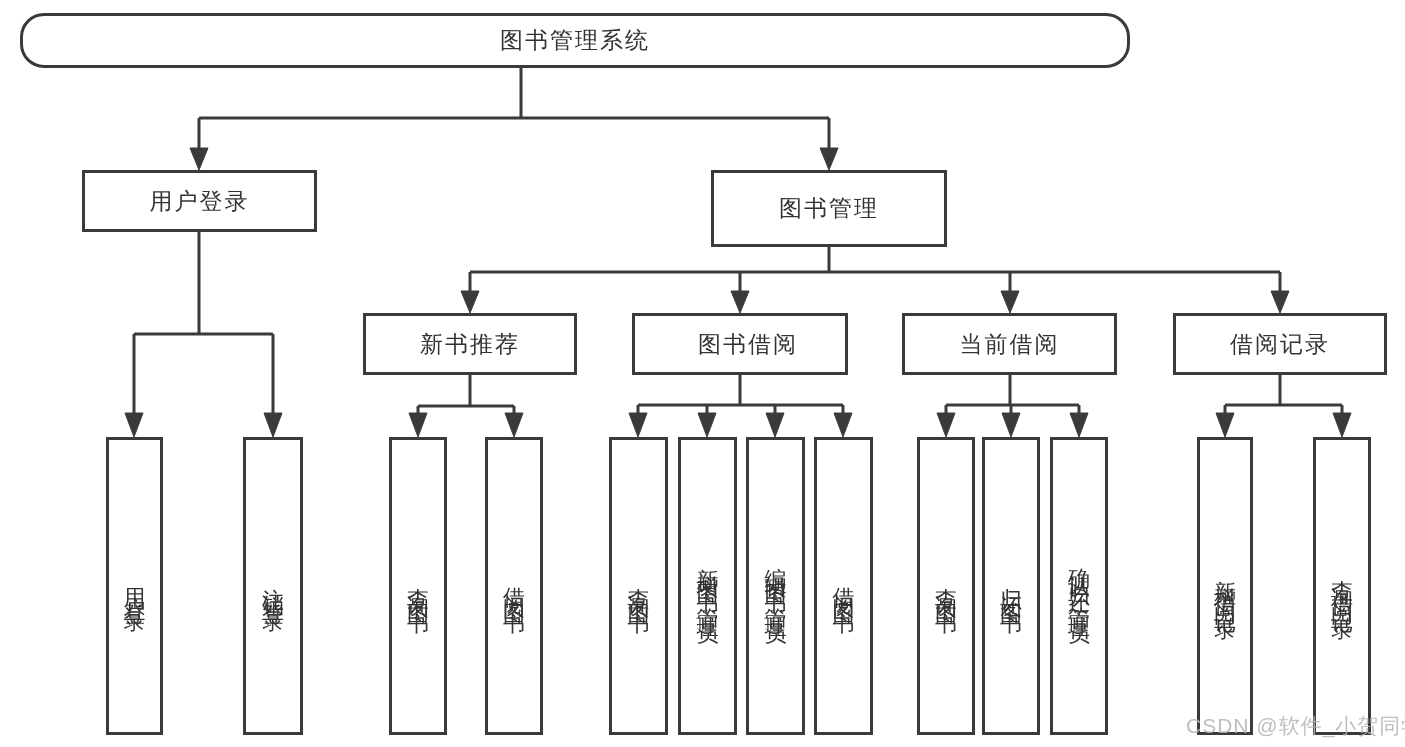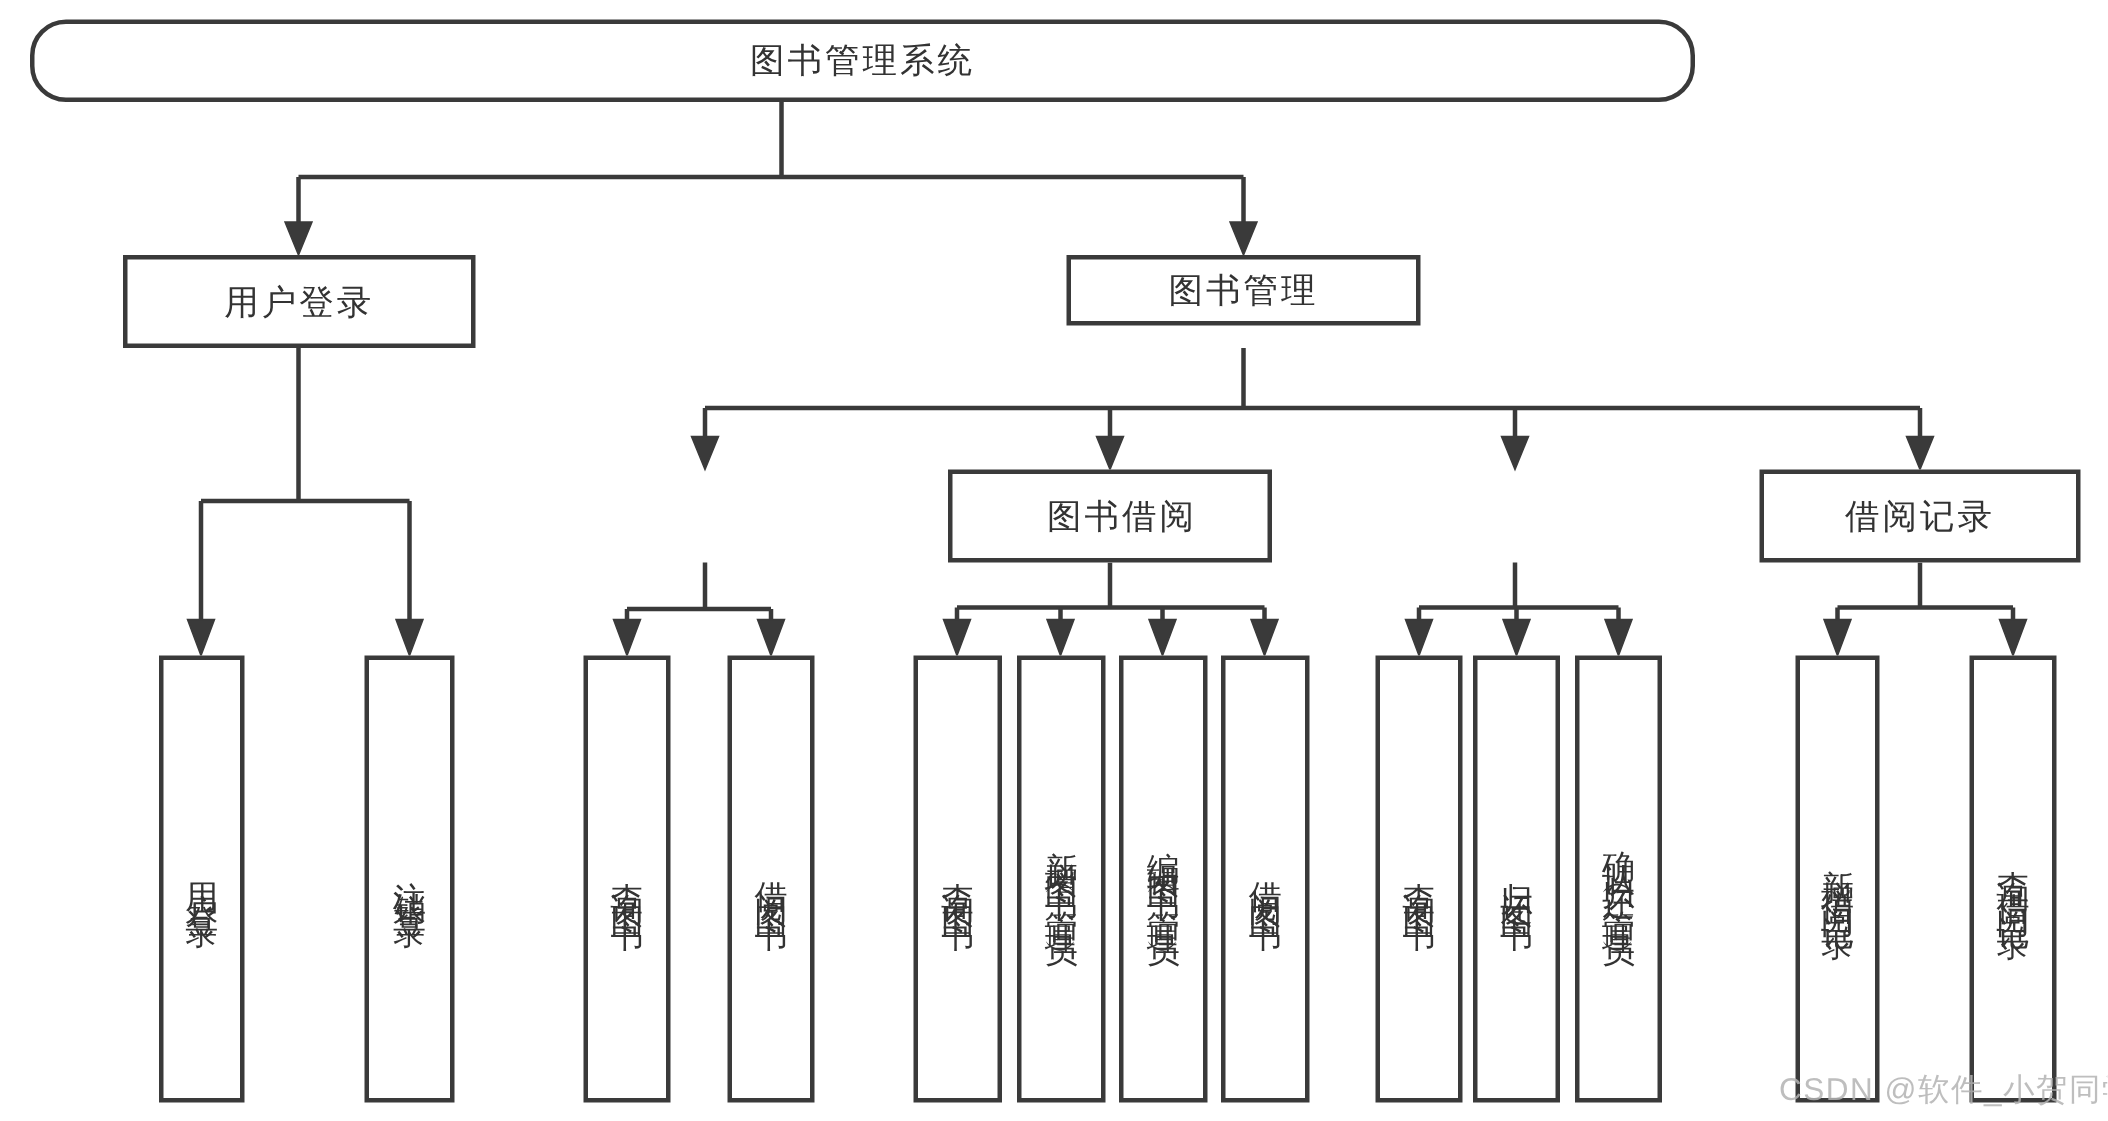--- a/index.html
+++ b/index.html
@@ -104,23 +104,25 @@
     <polygon points="1070,413 1088,413 1079,437"></polygon>
 
     <path d="M1280,375 V405 M1225,405 H1342 M1225,405 V416 M1342,405 V416"></path>
     <polygon points="1216,413 1234,413 1225,437"></polygon>
     <polygon points="1333,413 1351,413 1342,437"></polygon>
   </svg>
 
   <div class="node" style="left:20px; top:13px; width:1110px; height:55px;border-radius:24px;">图书管理系统</div>
 
   <div class="node" style="left:82px; top:170px; width:235px; height:62px;">用户登录</div>
-  <div class="node" style="left:711px; top:170px; width:236px; height:47px;">图书管理</div>
+  <div class="node" style="left:711px; top:170px; width:236px; height:77px;">图书管理</div>
 
+  <div class="node" style="left:363px; top:313px; width:214px; height:62px;">新书推荐</div>
   <div class="node" style="left:632px; top:313px; width:216px; height:62px;padding-left:16px;">图书借阅</div>
+  <div class="node" style="left:902px; top:313px; width:215px; height:62px;">当前借阅</div>
   <div class="node" style="left:1173px; top:313px; width:214px; height:62px;">借阅记录</div>
 
   <div class="node vnode" style="left:106px; top:437px; width:57px; height:298px;">用户登录</div>
   <div class="node vnode" style="left:243px; top:437px; width:60px; height:298px;">注销登录</div>
 
   <div class="node vnode" style="left:389px; top:437px; width:58px; height:298px;">查询图书</div>
   <div class="node vnode" style="left:485px; top:437px; width:58px; height:298px;">借阅图书</div>
 
   <div class="node vnode" style="left:609px; top:437px; width:59px; height:298px;">查询图书</div>
   <div class="node vnode" style="left:678px; top:437px; width:59px; height:298px;">新增图书（管理员）</div>

